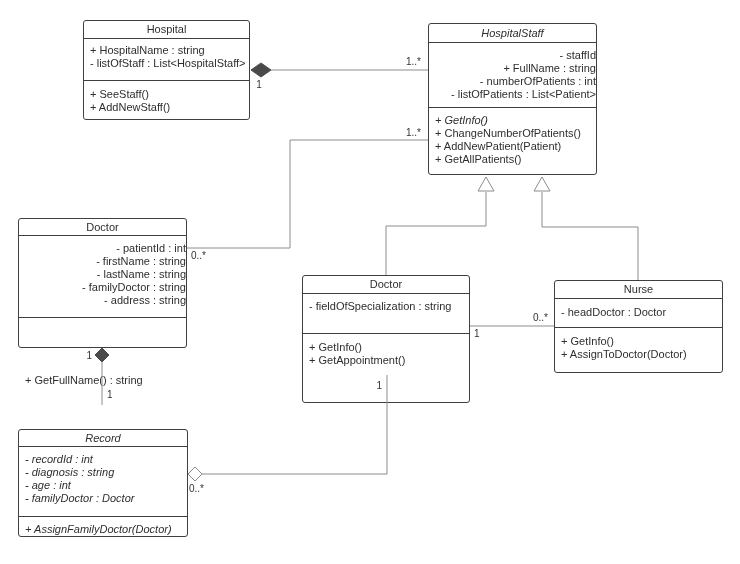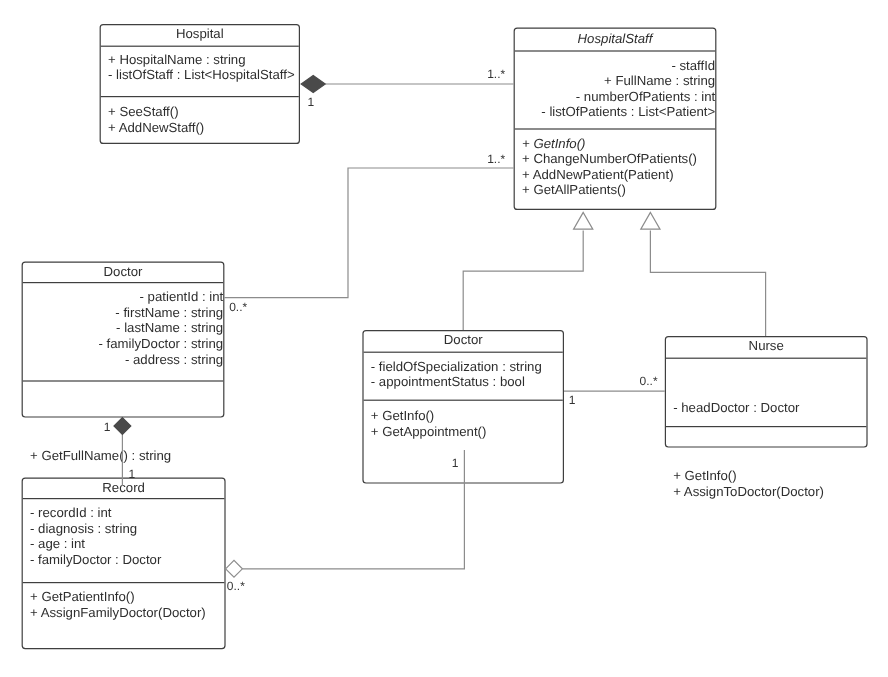--- a/index.html
+++ b/index.html
@@ -36,26 +36,26 @@
   #c-patient       { left:18px;  top:218px; width:169px; height:130px; }
   #c-patient .t    { height:17px; line-height:16px; }
   #c-patient .a    { height:82px;text-align:right; }
   #c-patient .m    { padding-top:8px;margin-top:48px; }
 
   #c-doctor        { left:302px; top:275px; width:168px; height:128px; }
   #c-doctor .t     { height:18px; line-height:17px; }
   #c-doctor .a     { height:40px; }
   #c-doctor .m     { padding-top:7px; }
 
-  #c-nurse         { left:554px; top:280px; width:169px; height:93px;gap:28px; }
+  #c-nurse         { left:554px; top:280px; width:169px; height:93px; }
   #c-nurse .t      { height:18px; line-height:17px; }
   #c-nurse .a      { height:29px; padding-top:7px; }
   #c-nurse .m      { padding-top:7px; }
 
-  #c-record        { left:18px;  top:398px; width:170px; height:143px; }
+  #c-record        { left:18px;  top:429px; width:170px; height:108px;font-style:italic; }
   #c-record .t     { height:17px; line-height:16px; }
   #c-record .a     { height:70px; }
 
   #wires { position:absolute; left:0; top:0; width:740px; height:564px; }
   #wires .lbl { font-size:10px; fill:#333333; }
   #wires path, #wires polyline, #wires line { fill:none; stroke:#8c8c8c; stroke-width:1; }
   #wires polygon.solid  { fill:#4a4a4a; stroke:#4a4a4a; stroke-width:1; }
   #wires polygon.hollow { fill:#ffffff; stroke:#8c8c8c; stroke-width:1; }
 </style>
 </head>
@@ -102,21 +102,20 @@
     </div>
     <div class="m">
       <div class="row">+ GetFullName() : string</div>
     </div>
   </div>
 
   <div class="cls" id="c-doctor">
     <div class="t">Doctor</div>
     <div class="a">
       <div class="row">- fieldOfSpecialization : string</div>
-      <div class="row">- appointmentStatus : bool</div>
     </div>
     <div class="m">
       <div class="row">+ GetInfo()</div>
       <div class="row">+ GetAppointment()</div>
     </div>
   </div>
 
   <div class="cls" id="c-nurse">
     <div class="t">Nurse</div>
     <div class="a">
@@ -130,21 +129,20 @@
 
   <div class="cls" id="c-record">
     <div class="t">Record</div>
     <div class="a">
       <div class="row">- recordId : int</div>
       <div class="row">- diagnosis : string</div>
       <div class="row">- age : int</div>
       <div class="row">- familyDoctor : Doctor</div>
     </div>
     <div class="m">
-      <div class="row">+ GetPatientInfo()</div>
       <div class="row">+ AssignFamilyDoctor(Doctor)</div>
     </div>
   </div>
 
   <svg id="wires" xmlns="http://www.w3.org/2000/svg" width="740" height="564" viewBox="0 0 740 564">
 
     <g>
       <line x1="271" y1="70" x2="428" y2="70"></line>
       <polygon class="solid" points="251,70 261,63 271,70 261,77"></polygon>
       <text class="lbl" x="259" y="88" text-anchor="middle">1</text>

